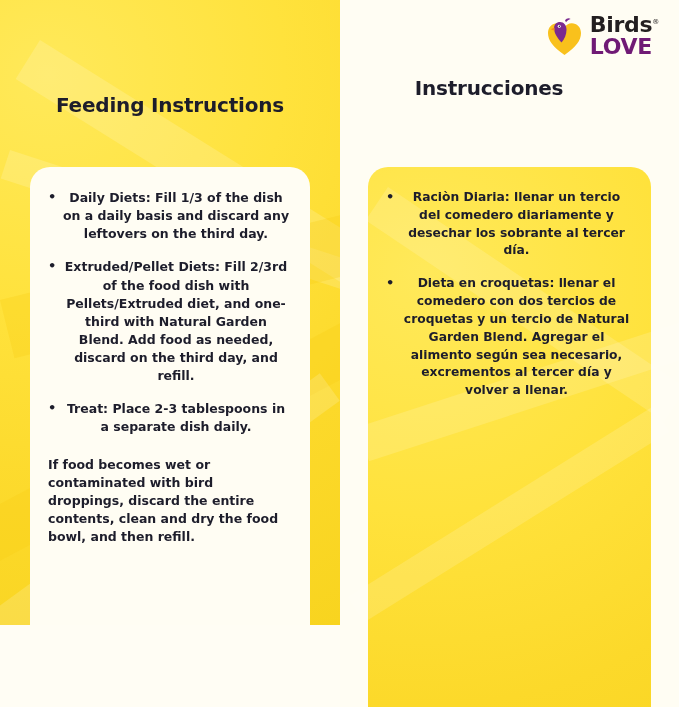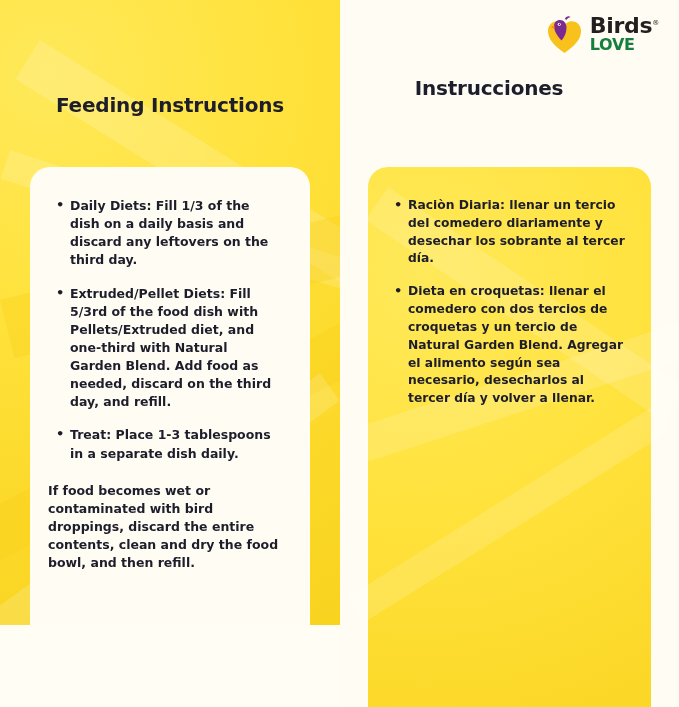--- a/index.html
+++ b/index.html
@@ -63,23 +63,23 @@
   .logo-text {
     line-height: 1.0;
   }
   .logo-text .line1 {
     font-size: 22px;
     font-weight: bold;
     color: #231f20;
     letter-spacing: -0.3px;
   }
   .logo-text .line2 {
-    font-size: 16px;
-    font-weight: bold;
-    color: #15803d;
+    font-size: 22px;
+    font-weight: bold;
+    color: #701a75;
     letter-spacing: -0.3px;
   }
   .logo-reg {
     font-size: 7px;
     vertical-align: super;
     color: #231f20;
     font-weight: normal;
   }
 
   .heading {
@@ -127,22 +127,23 @@
   }
   .card-right .ray {
     position: absolute;
     background: rgba(255,255,255,0.15);
     transform-origin: 0 0;
     pointer-events: none;
   }
 
   ul.items {
     list-style: none;
-    margin: 8px;
+    margin: 0;
     padding: 0;
+    text-align: center;
   }
   ul.items li {
     position: relative;
     padding-left: 14px;
     margin-bottom: 15px;
     font-size: 12.5px;
     line-height: 1.45;
     color: #1d1d2b;
     font-weight: bold;
   }
@@ -176,22 +177,22 @@
     <div class="ray" style="left:10px; top:150px; width:420px; height:30px; transform:rotate(18deg);"></div>
     <div class="ray2" style="left:0px; top:300px; width:420px; height:60px; transform:rotate(-14deg);"></div>
     <div class="ray2" style="left:-30px; top:520px; width:430px; height:50px; transform:rotate(-28deg);"></div>
     <div class="ray" style="left:-20px; top:620px; width:420px; height:34px; transform:rotate(-36deg);"></div>
 
     <div class="heading heading-left">Feeding Instructions</div>
 
     <div class="card card-left">
       <ul class="items">
         <li>Daily Diets: Fill 1/3 of the dish on a daily basis and discard any leftovers on the third day.</li>
-        <li>Extruded/Pellet Diets: Fill 5/3rd of the food dish with Pellets/Extruded diet, and one-third with Natural Garden Blend. Add food as needed, discard on the third day, and refill.</li>
-        <li>Treat: Place 1-3 tablespoons in a separate dish daily.</li>
+        <li>Extruded/Pellet Diets: Fill 2/3rd of the food dish with Pellets/Extruded diet, and one-third with Natural Garden Blend. Add food as needed, discard on the third day, and refill.</li>
+        <li>Treat: Place 2-3 tablespoons in a separate dish daily.</li>
       </ul>
       <div class="note">If food becomes wet or contaminated with bird droppings, discard the entire contents, clean and dry the food bowl, and then refill.</div>
     </div>
   </div>
 
   <div class="panel-right">
 
     <div class="logo">
       <div class="logo-mark">
         <svg width="37" height="40" viewBox="0 0 37 40" xmlns="http://www.w3.org/2000/svg">
@@ -213,18 +214,18 @@
       <div>Instrucciones</div>
     </div>
 
     <div class="card card-right">
       <div class="ray" style="left:20px; top:20px; width:360px; height:40px; transform:rotate(34deg);"></div>
       <div class="ray" style="left:-10px; top:260px; width:360px; height:36px; transform:rotate(-18deg);"></div>
       <div class="ray" style="left:-20px; top:430px; width:360px; height:30px; transform:rotate(-32deg);"></div>
 
       <ul class="items">
         <li>Raciòn Diaria: llenar un tercio del comedero diariamente y desechar los sobrante al tercer día.</li>
-        <li>Dieta en croquetas: llenar el comedero con dos tercios de croquetas y un tercio de Natural Garden Blend. Agregar el alimento según sea necesario, desecharlos al tercer día y volver a llenar.</li>
+        <li>Dieta en croquetas: llenar el comedero con dos tercios de croquetas y un tercio de Natural Garden Blend. Agregar el alimento según sea necesario, excrementos al tercer día y volver a llenar.</li>
       </ul>
     </div>
   </div>
 
 </div>
 
 </body></html>

